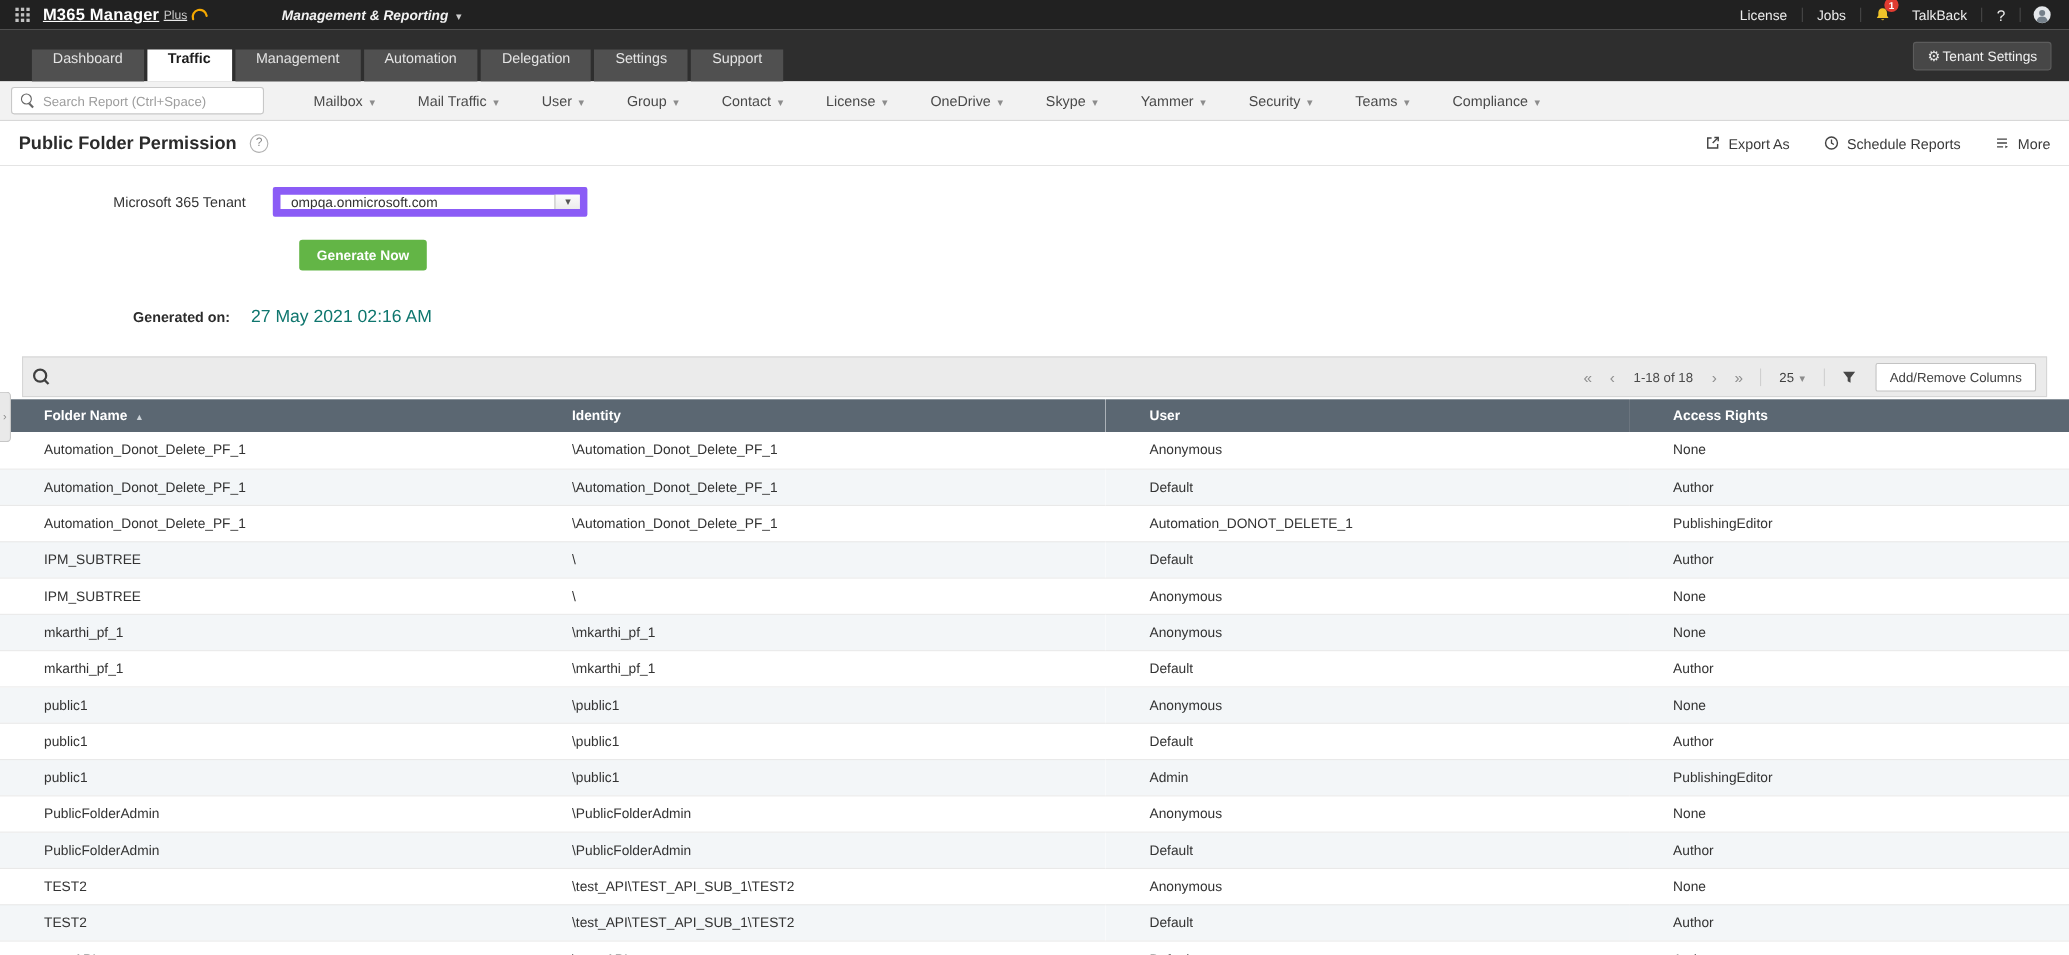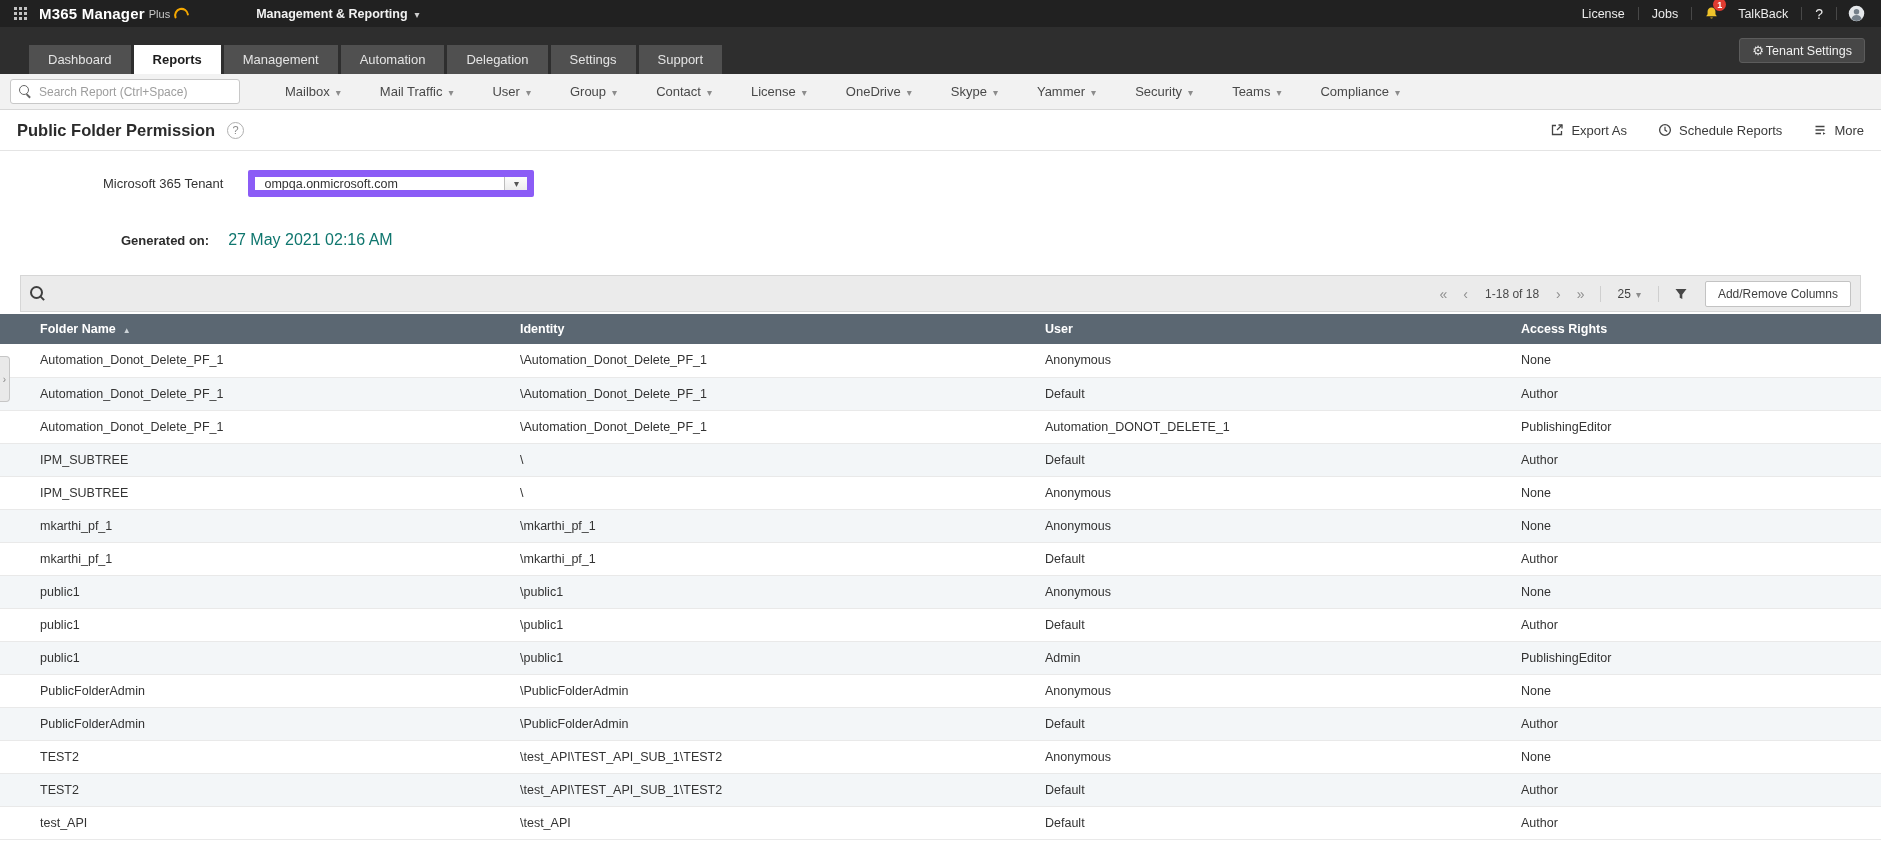--- a/index.html
+++ b/index.html
@@ -3,40 +3,40 @@
 <meta charset="utf-8">
 <style>
   * { margin:0; padding:0; box-sizing:border-box; }
   html,body { width:1881px; height:868px; overflow:hidden; background:#fff;
               font-family:"Liberation Sans","DejaVu Sans",sans-serif; }
 
   
   .topbar { height:27px; background:#212121; display:flex; align-items:center; padding:0 14px; color:#fff; position:relative; z-index:5; }
   .apps-grid { display:grid; grid-template-columns:repeat(3,3px); grid-auto-rows:3px; gap:2px; margin-right:12px; cursor:pointer; }
   .apps-grid i { background:#c2c2c2; display:block; }
-  .logo { display:flex; align-items:center; }
+  .logo { display:flex; align-items:center;text-decoration:underline; }
   .logo-bold { font-size:15px; font-weight:bold; color:#fff; letter-spacing:.2px; }
   .logo-light { font-size:11px; color:#c9c9c9; margin-left:4px; }
   .swoosh { margin-left:3px; display:flex; }
-  .context-dd { margin-left:66px; font-size:12.5px; font-weight:bold; color:#f2f2f2; display:flex; align-items:center; gap:7px; cursor:pointer; }
+  .context-dd { margin-left:66px; font-size:12.5px; font-weight:bold; color:#f2f2f2; display:flex; align-items:center; gap:7px; cursor:pointer;font-style:italic; }
   .caret-down::after { content:"▾"; font-size:10px; color:#8c8c8c; }
   .context-dd .caret-down::after { color:#cfcfcf; }
   .topbar-right { margin-left:auto; display:flex; align-items:center; }
   .tb-item { font-size:12.5px; color:#ececec; padding:0 13px; cursor:pointer; white-space:nowrap; }
   .tb-sep { width:1px; height:13px; background:#484848; }
   .bell-wrap { position:relative; padding:0 6px 0 12px; cursor:pointer; display:flex; align-items:center; }
   .badge { position:absolute; top:-8px; right:-1px; background:#e03c31; color:#fff; font-size:9px; min-width:13px; height:13px;
            border-radius:7px; display:flex; align-items:center; justify-content:center; padding:0 2px; font-weight:bold; }
   .help-glyph { font-size:14px; color:#eaeaea; padding:0 13px; cursor:pointer; }
   .help-glyph::after { content:"?"; }
   .avatar { padding:0 2px 0 11px; display:flex; cursor:pointer; }
 
   
   .tabbar { height:47px; background:#2e2e2e; display:flex; align-items:flex-end; padding:0 16px 0 29px; }
-  .tab { height:29px; display:flex; align-items:center; padding:0 19px; background:#505050; color:#e4e4e4; font-size:13px; margin-right:3px; cursor:pointer; white-space:nowrap; }
+  .tab { height:29px; display:flex; padding:0 19px; background:#505050; color:#e4e4e4; font-size:13px; margin-right:3px; cursor:pointer; white-space:nowrap; }
   .tab.active { background:#ffffff; color:#1c1c1c; font-weight:bold; }
   .tenant-btn { margin-left:auto; align-self:center; background:#474747; border:1px solid #5c5c5c; border-radius:3px; color:#f0f0f0;
                 font-size:12.5px; padding:4px 12px; display:flex; align-items:center; gap:2px; cursor:pointer; font-family:inherit; }
   .gear-glyph::after { content:"⚙"; font-size:13px; color:#e8e8e8; }
 
   
   .catbar { height:36px; background:#f2f2f2; border-bottom:1px solid #d8d8d8; display:flex; align-items:center; padding:0 10px; }
   .search-box { width:230px; height:25px; background:#fff; border:1px solid #c8c8c8; border-radius:3px; display:flex; align-items:center; padding:0 8px; gap:7px; }
   .search-box input { border:none; outline:none; flex:1; font-size:12px; color:#555; font-family:inherit; background:transparent; min-width:0; }
   .search-box input::placeholder { color:#9d9d9d; }
@@ -159,21 +159,21 @@
   </div>
 </header>
 
 <nav class="tabbar">
 
     <div class="tab">
       <span>Dashboard</span>
     </div>
 
     <div class="tab active">
-      <span>Reports</span>
+      <span>Traffic</span>
     </div>
 
     <div class="tab">
       <span>Management</span>
     </div>
 
     <div class="tab">
       <span>Automation</span>
     </div>
 
@@ -294,20 +294,23 @@
   </div>
 </div>
 
 <div class="form-area">
   <div class="form-row">
     <span class="form-label">Microsoft 365 Tenant</span>
     <div class="tenant-select">
       <span class="value">ompqa.onmicrosoft.com</span>
       <span class="select-arrow"></span>
     </div>
+  </div>
+  <div class="btn-row">
+    <button class="generate-btn">Generate Now</button>
   </div>
   <div class="generated">
     <span class="lbl">Generated on:</span>
     <span class="val">27 May 2021 02:16 AM</span>
   </div>
 </div>
 
 <div class="table-toolbar">
   <span class="mag-lg"></span>
   <div class="tt-right">

